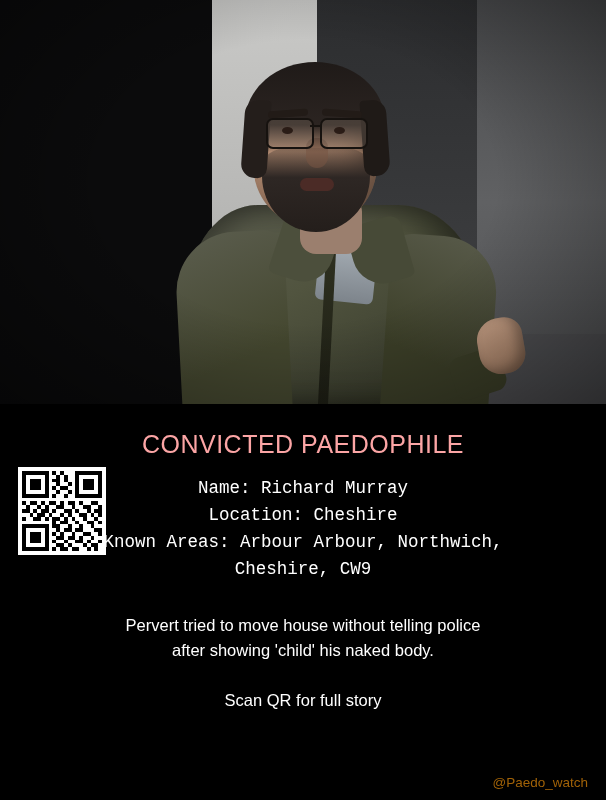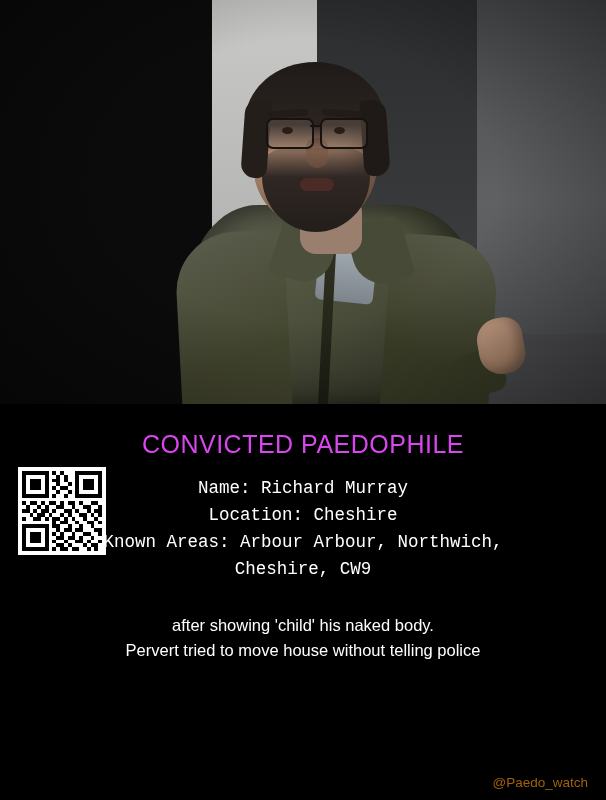--- a/index.html
+++ b/index.html
@@ -258,21 +258,21 @@
   
   .info {
     position: relative;
     width: 606px;
     height: 396px;
     background: #000000;
     color: #ffffff;
   }
   .headline {
     text-align: center;
-    color: #d946ef;
+    color: #fca5a5;
     font-size: 25px;
     letter-spacing: .5px;
     padding-top: 26px;
     margin: 0;
     font-weight: 400;
   }
   .qr {
     position: absolute;
     left: 18px;
     top: 63px;
@@ -469,20 +469,21 @@
       </svg>
     </div>
 
     <div class="details">
       <div>Name: Richard Murray</div>
       <div>Location: Cheshire</div>
       <div>Known Areas: Arbour Arbour, Northwich, Cheshire, CW9</div>
     </div>
 
     <div class="summary">
+      <div>Pervert tried to move house without telling police</div>
       <div>after showing 'child' his naked body.</div>
-      <div>Pervert tried to move house without telling police</div>
     </div>
 
+    <div class="scan">Scan QR for full story</div>
 
     <div class="handle">@Paedo_watch</div>
   </div>
 </div>
 
 </body></html>

